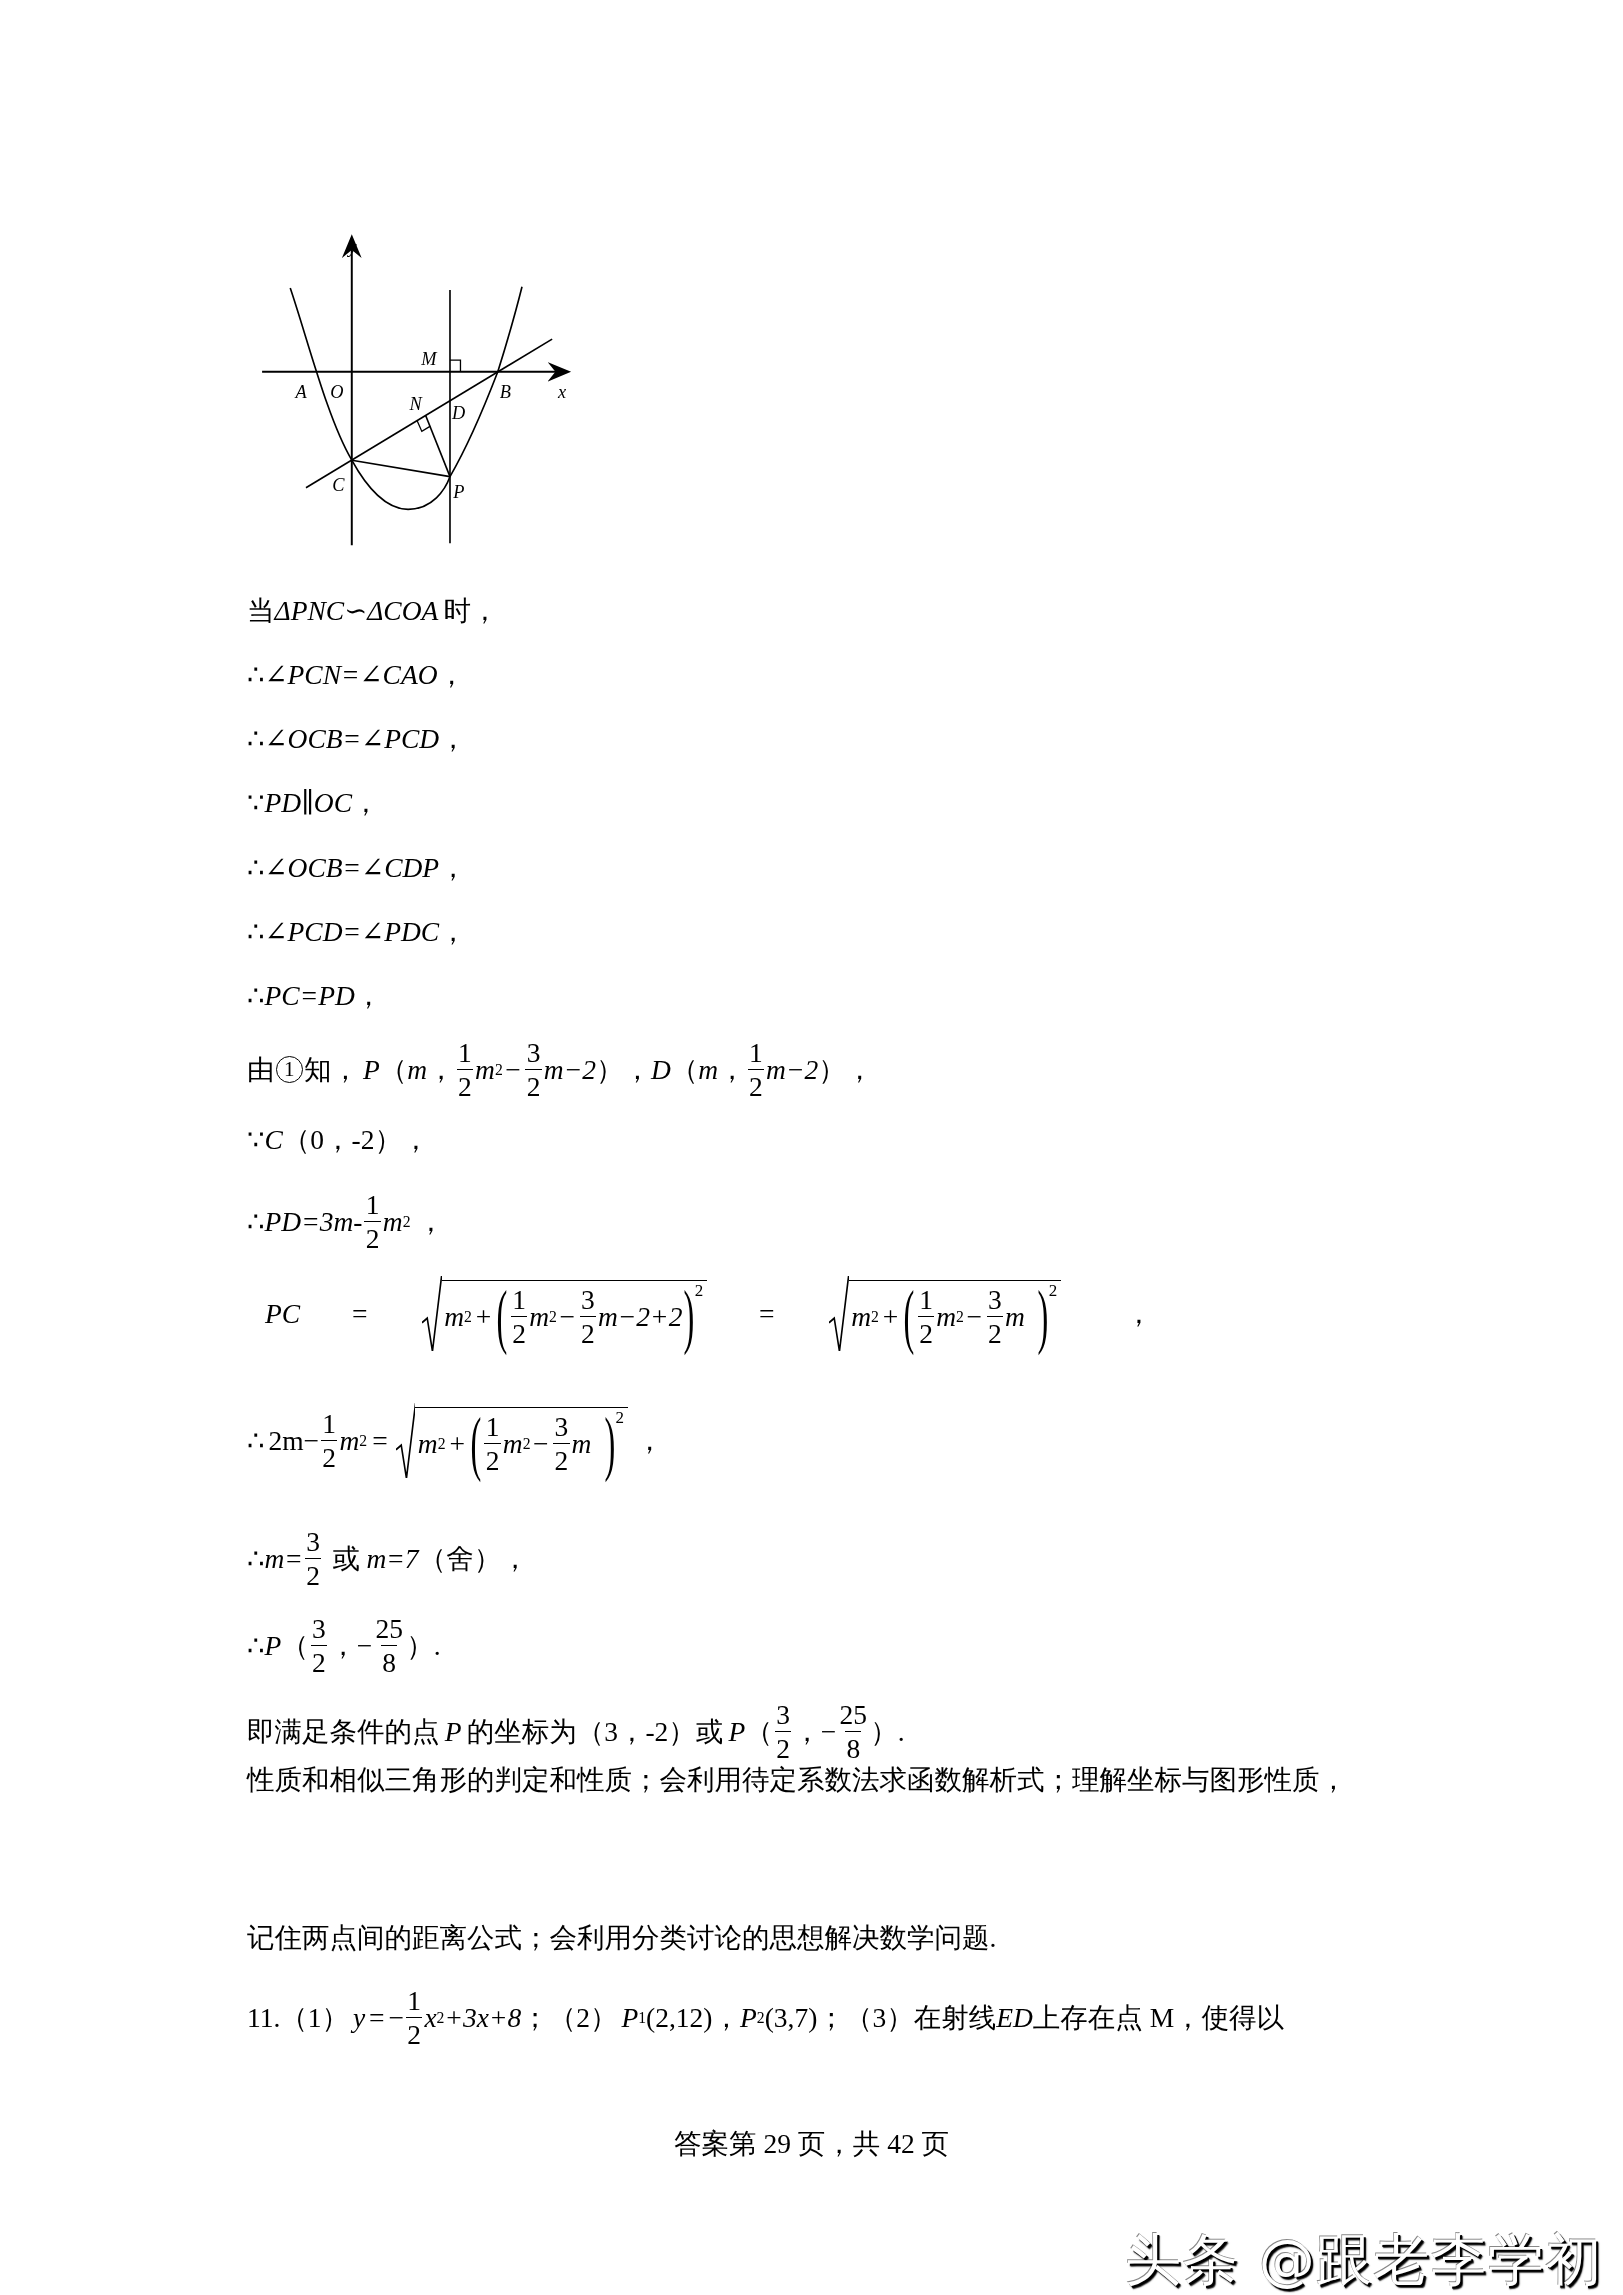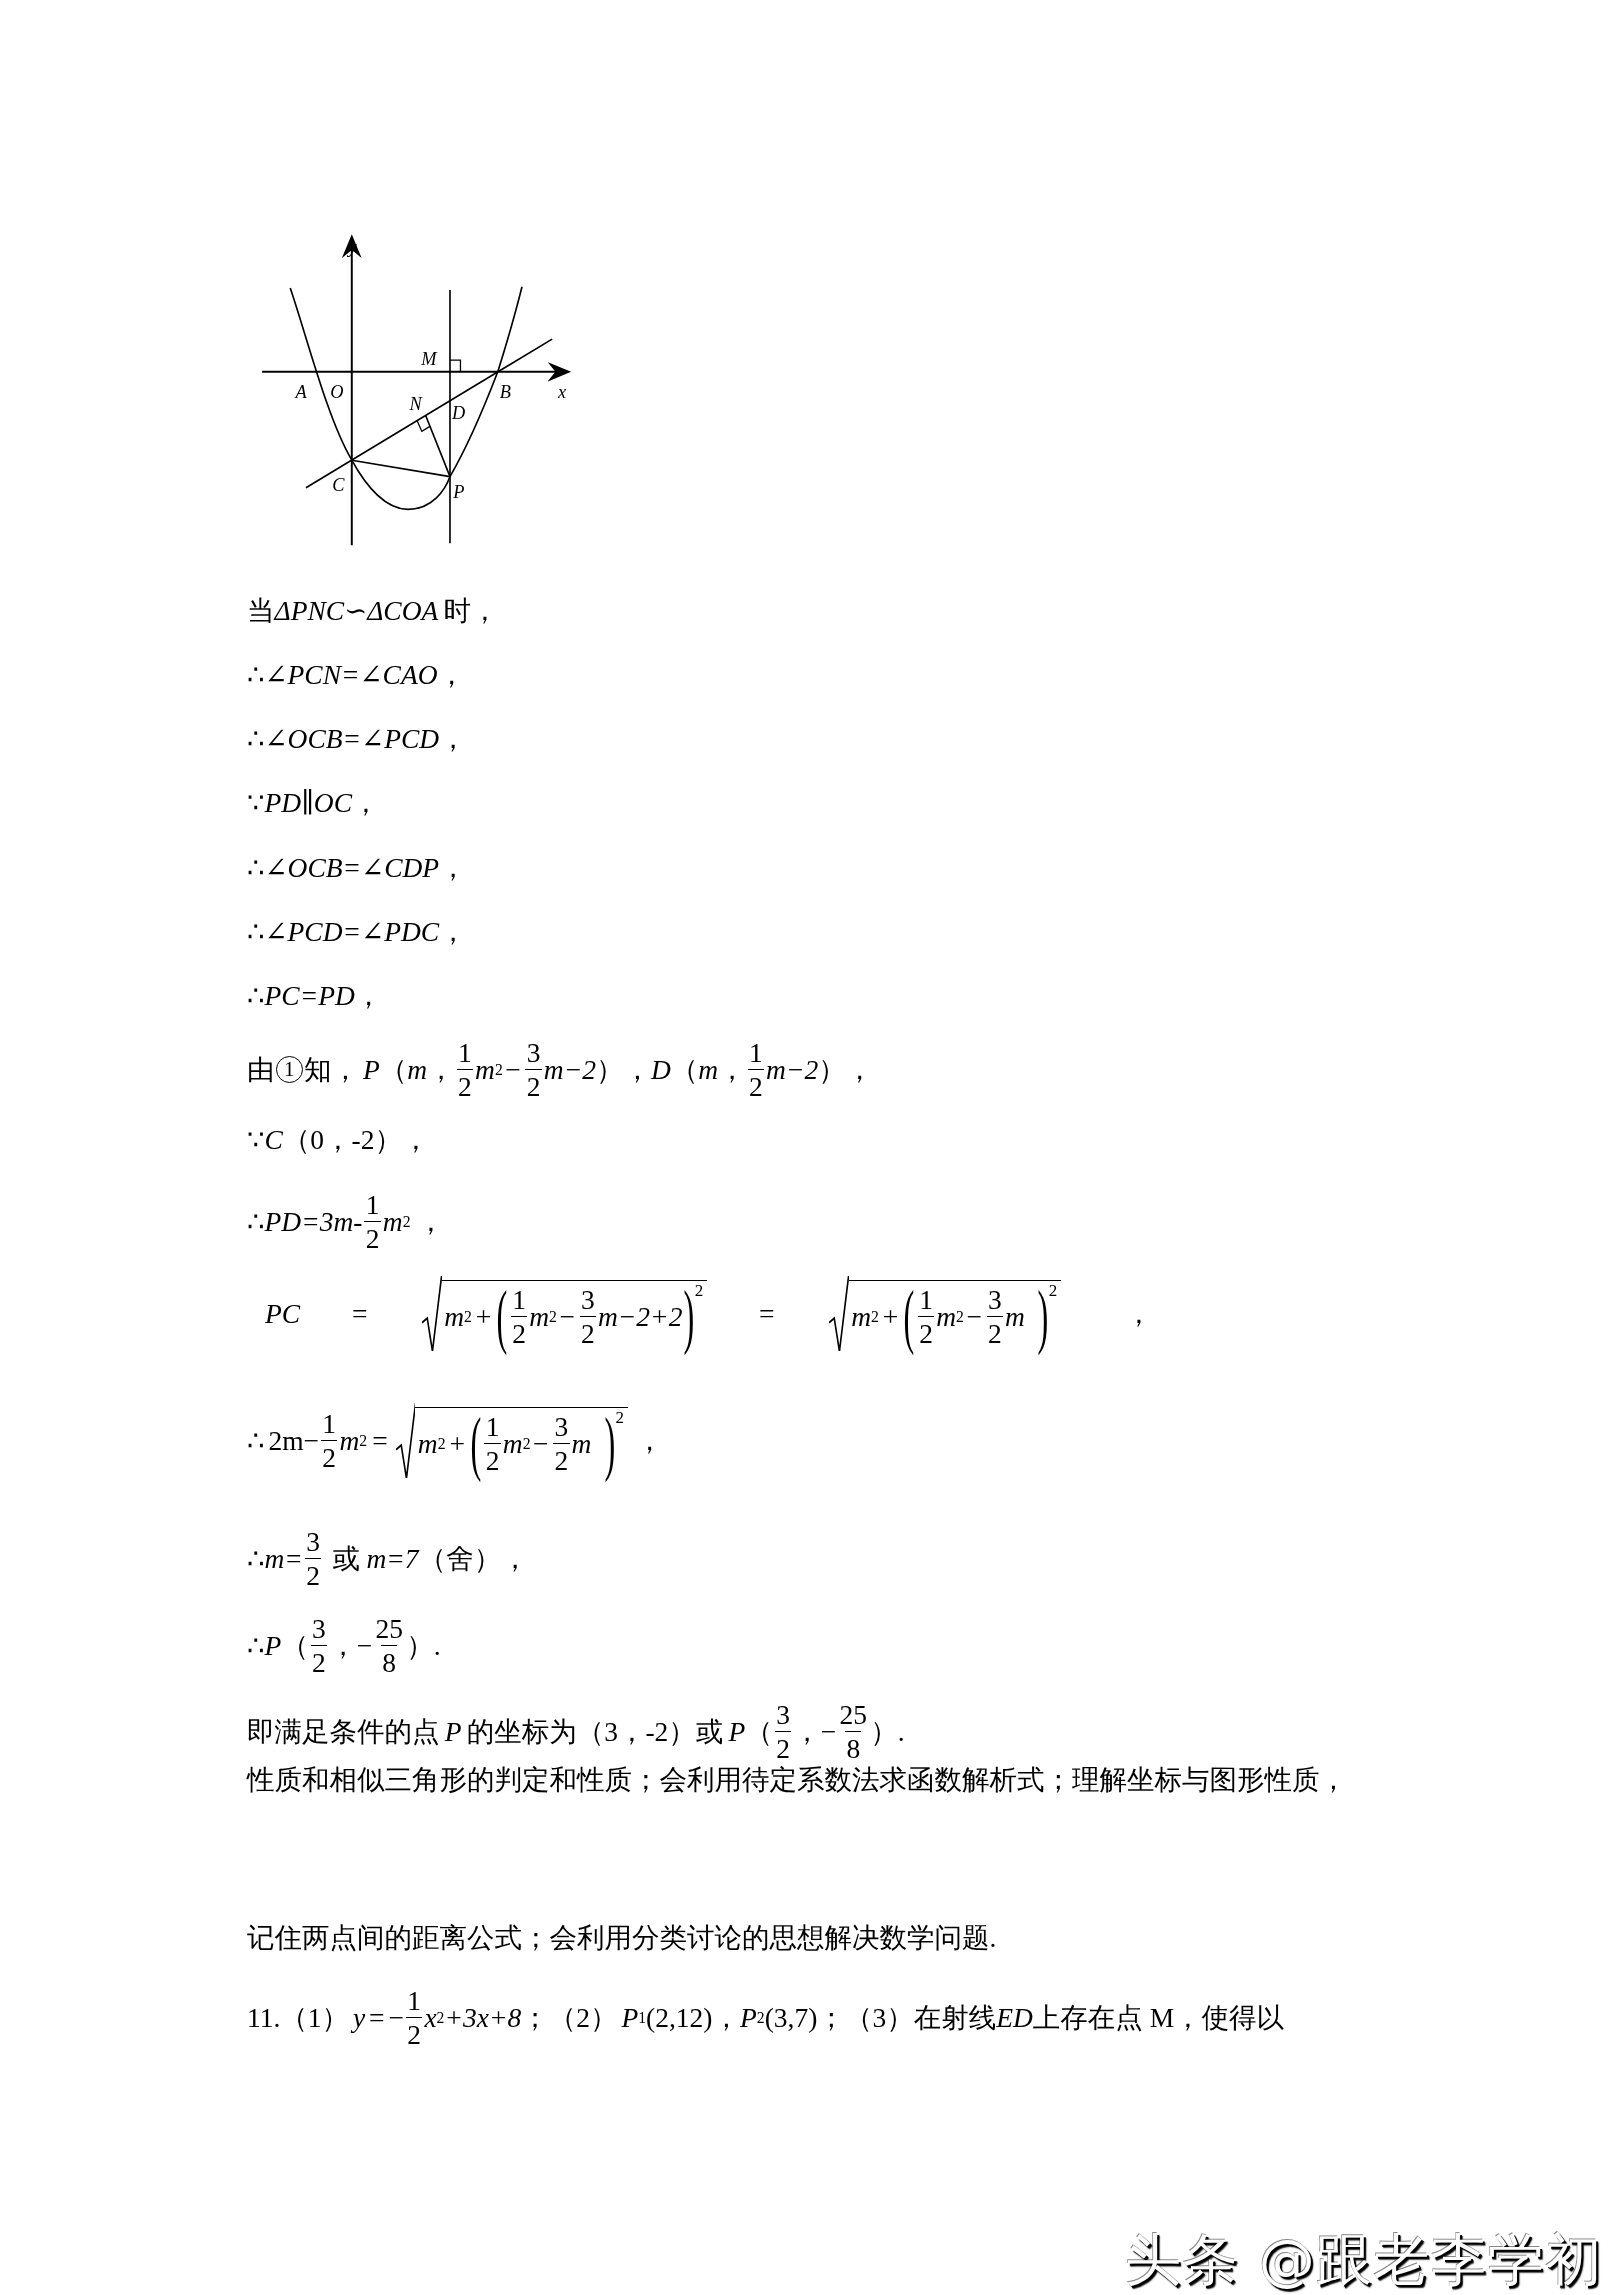--- a/index.html
+++ b/index.html
@@ -338,16 +338,17 @@
     <span>，</span>
     <span class="i">P</span>
       <sub>2</sub>
     <span>(3,7)</span>
     <span>；</span>
     <span>（3）在射线</span>
     <span class="i">ED</span>
     <span>上存在点 M，使得以</span>
   </div>
 
+  <div class="footer">答案第 29 页，共 42 页</div>
 
   <div class="watermark">头条 @跟老李学初中数学</div>
 </div>
 
 
 </body></html>

